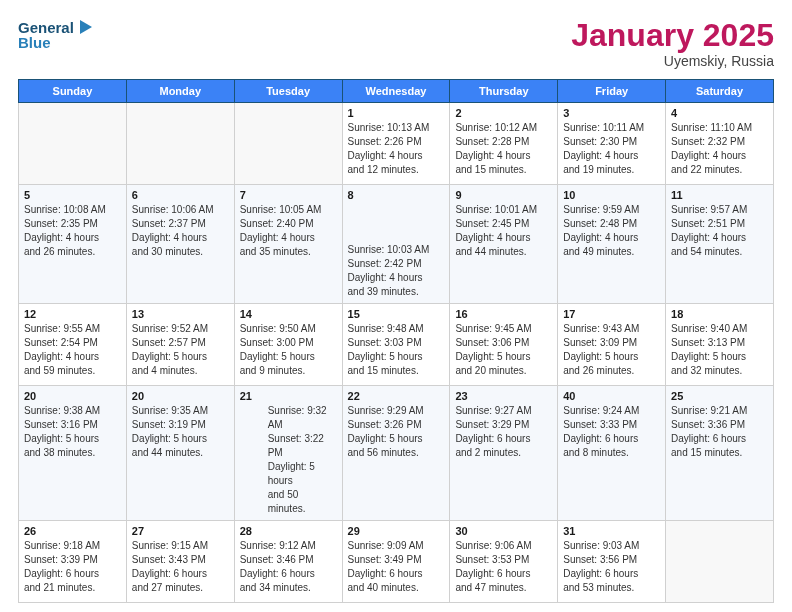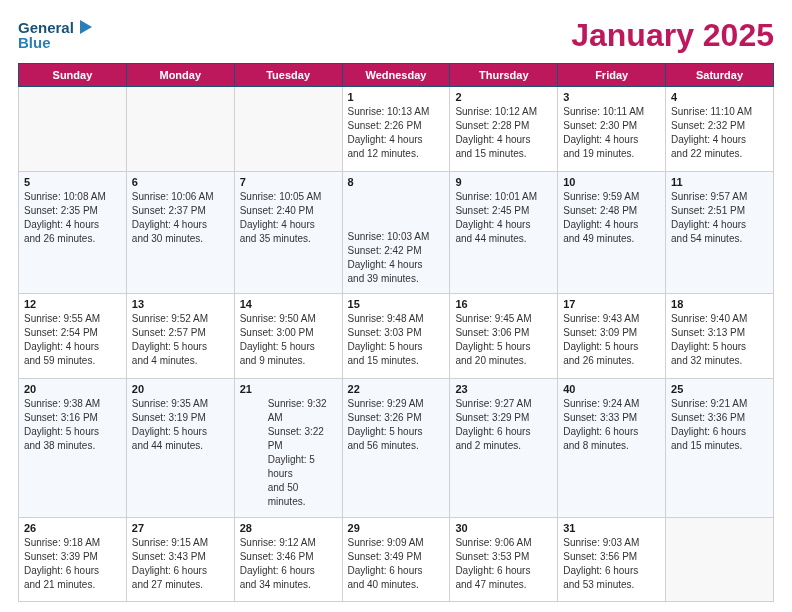--- a/index.html
+++ b/index.html
@@ -41,21 +41,21 @@
       font-size: 14px;
       color: #444;
     }
     .calendar-table {
       width: 100%;
       border-collapse: collapse;
       flex: 1;
       table-layout: fixed;
     }
     .calendar-table th {
-      background: #be185d;
+      background: #3b82f6;
       color: #fff;
       font-size: 11px;
       font-weight: bold;
       padding: 5px 4px;
       text-align: center;
       border: 1px solid #1a5276;
     }
     .calendar-table td {
       vertical-align: top;
       padding: 4px 5px;
@@ -96,20 +96,21 @@
       <span style="font-size:15px;font-weight:bold;color:#1a5276;">General</span>
       <svg width="18" height="18" viewBox="0 0 18 18">
         <polygon points="4,2 16,9 4,16" fill="#2980b9"></polygon>
       </svg>
     </div>
     <span style="font-size:15px;font-weight:bold;color:#2980b9;margin-top:-2px;">Blue</span>
   </div>
 </div>
     <div class="title-block">
       <div class="calendar-title">January 2025</div>
+      <div class="calendar-subtitle">Uyemskiy, Russia</div>
     </div>
   </div>
 
   <table class="calendar-table">
     <thead>
       <tr>
         <th>Sunday</th>
         <th>Monday</th>
         <th>Tuesday</th>
         <th>Wednesday</th>

